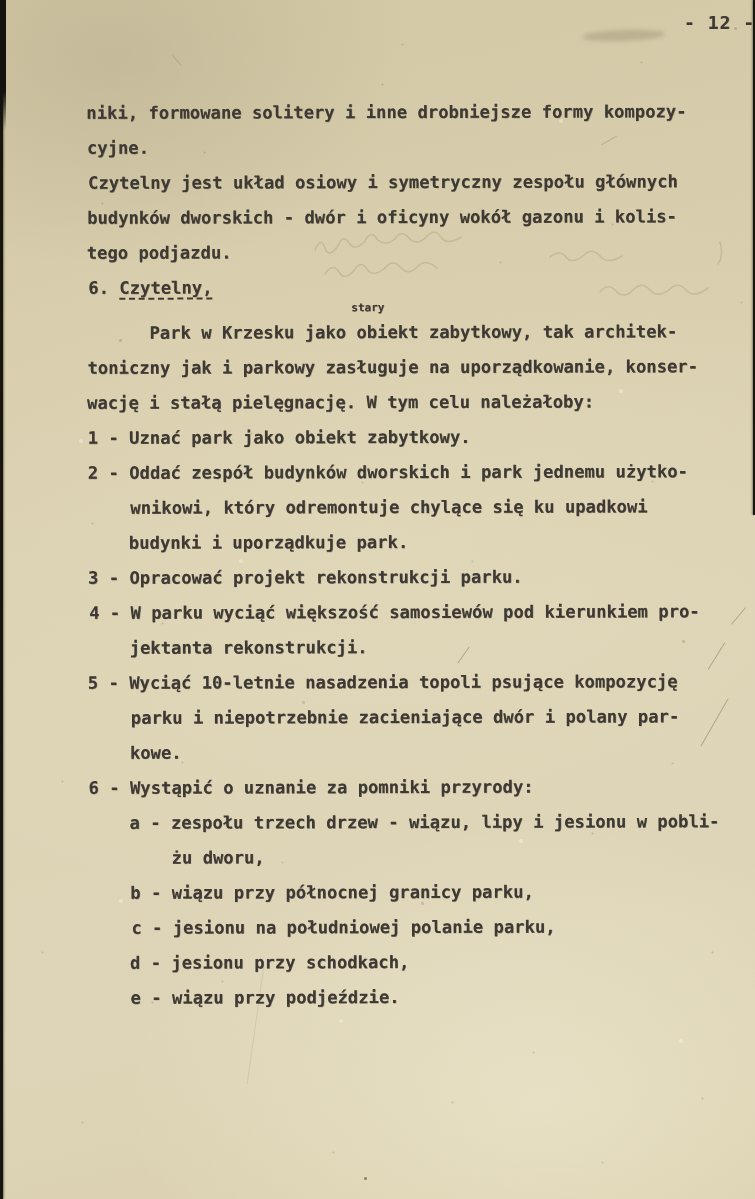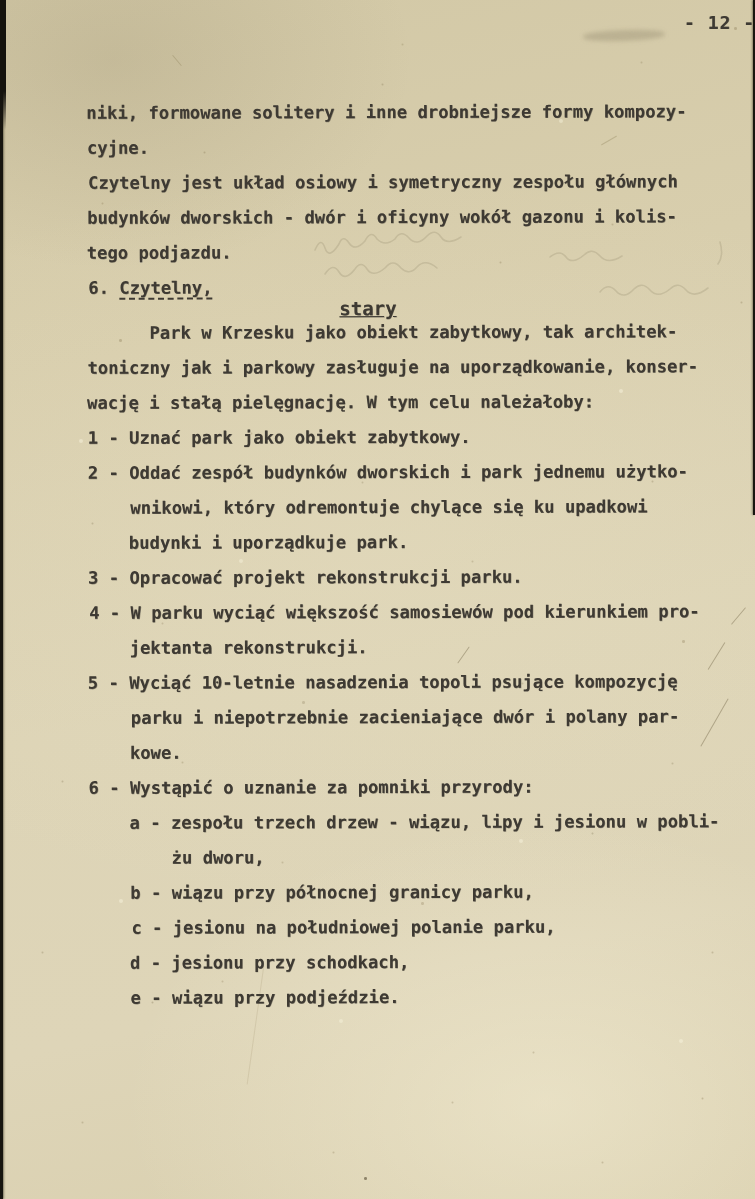--- a/index.html
+++ b/index.html
@@ -67,22 +67,22 @@
     transform:rotate(-0.15deg);
     font-size:17.2px;font-weight:700;color:var(--ink,#3e3a33);
     text-shadow:0.4px 0.4px 0.6px rgba(62,58,51,.5);
   }
   .line{height:35px;line-height:35px;white-space:pre;position:relative;}
   .line:nth-child(3n){transform:translateX(1px);}
   .line:nth-child(4n+1){transform:translateX(-0.5px);}
   .heading-title{border-bottom:2px dashed var(--ink,#3e3a33);padding-bottom:0px;}
   .line-park{margin-top:10px;}
   .insert-above{
-    position:absolute;left:252px;top:-17px;height:20px;line-height:20px;
-    font-size:19px;font-weight:700;text-decoration:underline;
+    position:absolute;left:264px;top:-17px;height:20px;line-height:20px;
+    font-size:11px;font-weight:700;
   }
 </style>
 </head>
 <body style="background: rgb(217, 207, 176);">
 
 <div class="paper"></div>
 <div class="speck-dark"></div>
 <div class="speck-light"></div>
 
 <div class="fiber" style="left:255px;top:965px;width:1px;height:120px;transform:rotate(8deg);opacity:.5;"></div>

